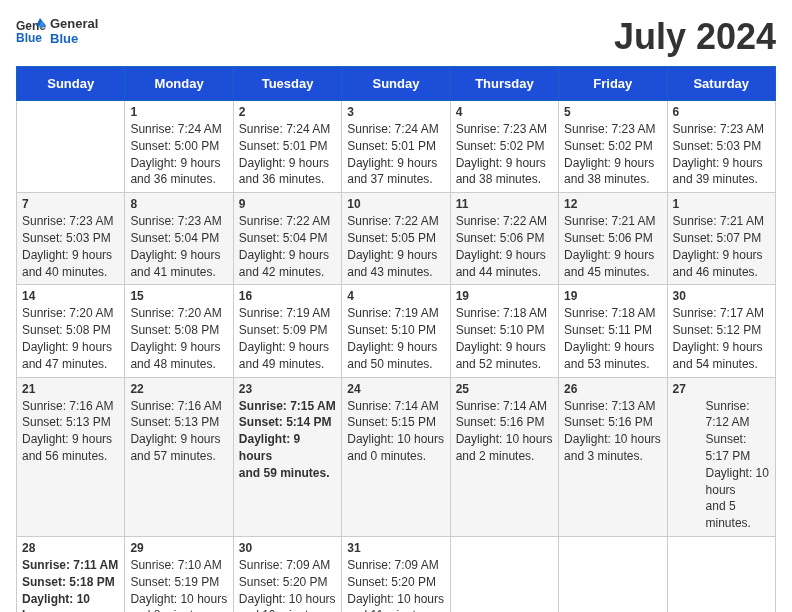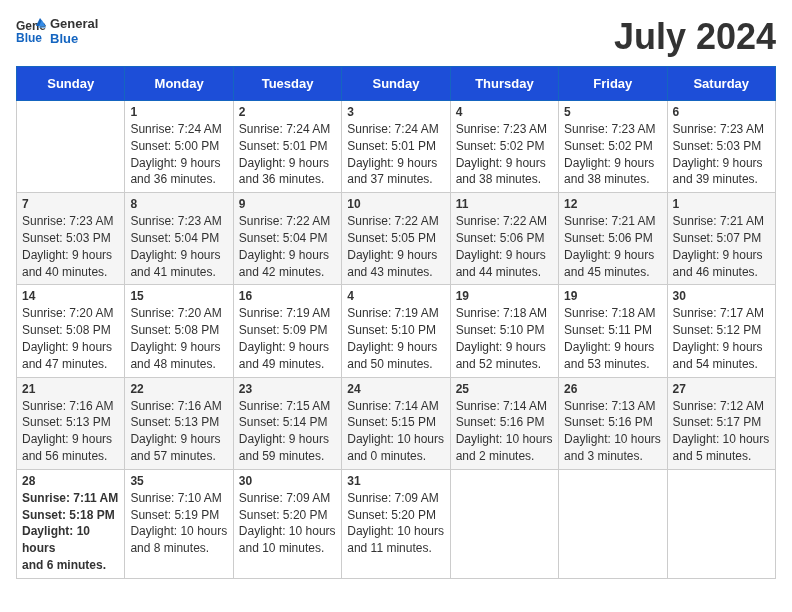--- a/index.html
+++ b/index.html
@@ -273,21 +273,21 @@
         </td>
         <td>
           <span class="day-number">22</span>
           <div class="day-info" style="white-space: pre-line;">Sunrise: 7:16 AM
 Sunset: 5:13 PM
 Daylight: 9 hours
 and 57 minutes.</div>
         </td>
         <td>
           <span class="day-number">23</span>
-          <div class="day-info" style="white-space: pre-line;">Sunrise: 7:15 AM
+          <div class="day-info" style="white-space: pre-line; font-weight: bold;">Sunrise: 7:15 AM
 Sunset: 5:14 PM
 Daylight: 9 hours
 and 59 minutes.</div>
         </td>
         <td>
           <span class="day-number">24</span>
           <div class="day-info" style="white-space: pre-line;">Sunrise: 7:14 AM
 Sunset: 5:15 PM
 Daylight: 10 hours
 and 0 minutes.</div>
@@ -301,36 +301,36 @@
         </td>
         <td>
           <span class="day-number">26</span>
           <div class="day-info" style="white-space: pre-line;">Sunrise: 7:13 AM
 Sunset: 5:16 PM
 Daylight: 10 hours
 and 3 minutes.</div>
         </td>
         <td>
           <span class="day-number">27</span>
-          <div class="day-info" style="white-space: pre-line;">Sunrise: 7:12 AM
+          <div class="day-info" style="white-space: pre-line; margin-left: 33px;">Sunrise: 7:12 AM
 Sunset: 5:17 PM
 Daylight: 10 hours
 and 5 minutes.</div>
         </td>
       </tr>
       <tr>
         <td>
           <span class="day-number">28</span>
           <div class="day-info" style="white-space: pre-line; font-weight: bold;">Sunrise: 7:11 AM
 Sunset: 5:18 PM
 Daylight: 10 hours
 and 6 minutes.</div>
         </td>
         <td>
-          <span class="day-number">35</span>
+          <span class="day-number">29</span>
           <div class="day-info" style="white-space: pre-line;">Sunrise: 7:10 AM
 Sunset: 5:19 PM
 Daylight: 10 hours
 and 8 minutes.</div>
         </td>
         <td>
           <span class="day-number">30</span>
           <div class="day-info" style="white-space: pre-line;">Sunrise: 7:09 AM
 Sunset: 5:20 PM
 Daylight: 10 hours

